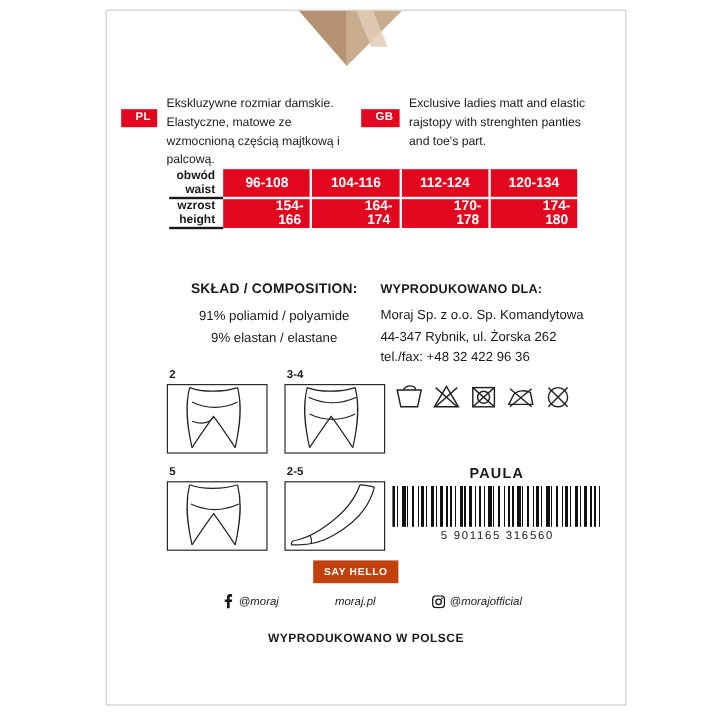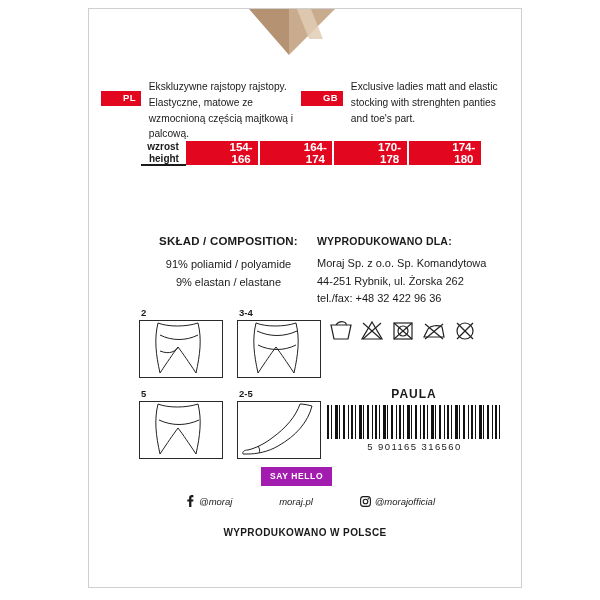--- a/index.html
+++ b/index.html
@@ -67,21 +67,21 @@
     align-items: flex-start;
     gap: 8px;
   }
   .lang-pl { left: 12px; top: 70px; width: 195px; }
   .lang-gb { left: 212px; top: 70px; width: 200px; }
   .lang-tag {
     background: #e2071f;
     color: #ffffff;
     font-size: 9.5px;
     font-weight: bold;
-    padding: 2px 5px 3px 22px;
+    padding: 2px 5px 3px 12px;
     line-height: 1;
     margin-top: 12px;
     letter-spacing: .3px;
   }
   .lang-text {
     font-size: 10.2px;
     line-height: 1.55;
     color: #1a1a1a;
   }
 
@@ -233,21 +233,21 @@
     text-align: center;
     letter-spacing: 1.4px;
     font-family: "Liberation Sans", sans-serif;
   }
 
   
   .sayhello {
     position: absolute;
     left: 172px;
     top: 458px;
-    background: #a21caf;
+    background: #c2410c;
     color: #fff;
     font-size: 8.5px;
     font-weight: bold;
     letter-spacing: .6px;
     padding: 4px 9px 5px 9px;
   }
   .socials {
     position: absolute;
     left: 96px;
     top: 486px;
@@ -281,31 +281,41 @@
 
 <div class="page">
   <div class="card">
 
     <div class="tan-left"></div>
     <div class="tan-right"></div>
     <div class="tan-gloss"></div>
 
     <div class="lang-block lang-pl">
       <span class="lang-tag">PL</span>
-      <span class="lang-text">Ekskluzywne rajstopy rajstopy. Elastyczne, matowe ze wzmocnioną częścią majtkową i palcową.</span>
+      <span class="lang-text">Ekskluzywne rozmiar damskie. Elastyczne, matowe ze wzmocnioną częścią majtkową i palcową.</span>
     </div>
 
     <div class="lang-block lang-gb">
       <span class="lang-tag">GB</span>
-      <span class="lang-text">Exclusive ladies matt and elastic stocking with strenghten panties and toe's part.</span>
+      <span class="lang-text">Exclusive ladies matt and elastic rajstopy with strenghten panties and toe's part.</span>
     </div>
 
     <div class="table-wrap">
       <table class="size-table">
         <tbody>
+        <tr>
+          <td class="rowlabel">
+            <div>obwód</div>
+            <div class="sub">waist</div>
+          </td>
+          <td class="redcell first">96-108</td>
+          <td class="redcell">104-116</td>
+          <td class="redcell">112-124</td>
+          <td class="redcell">120-134</td>
+        </tr>
         <tr>
           <td class="rowlabel">
             <div>wzrost</div>
             <div class="sub">height</div>
           </td>
           <td class="redcell first">154-166</td>
           <td class="redcell">164-174</td>
           <td class="redcell">170-178</td>
           <td class="redcell">174-180</td>
         </tr>
@@ -315,21 +325,21 @@
 
     <div class="comp">
       <div class="comp-title">SKŁAD / COMPOSITION:</div>
       <div class="comp-line">91% poliamid / polyamide</div>
       <div class="comp-line">9% elastan / elastane</div>
     </div>
 
     <div class="maker">
       <div class="maker-title">WYPRODUKOWANO DLA:</div>
       <div class="maker-line">Moraj Sp. z o.o. Sp. Komandytowa</div>
-      <div class="maker-line">44-251 Rybnik, ul. Żorska 262</div>
+      <div class="maker-line">44-347 Rybnik, ul. Żorska 262</div>
       <div class="maker-line">tel./fax: +48 32 422 96 36</div>
     </div>
 
     <div class="pictos">
       <div class="picto-row">
         <div class="picto">
           <div class="picto-label">2</div>
           <div class="picto-box">
             <svg width="80" height="54" viewBox="0 0 80 54">
               <path d="M18 2 C28 6,46 6,58 2" fill="none" stroke="#222" stroke-width="1"></path>

